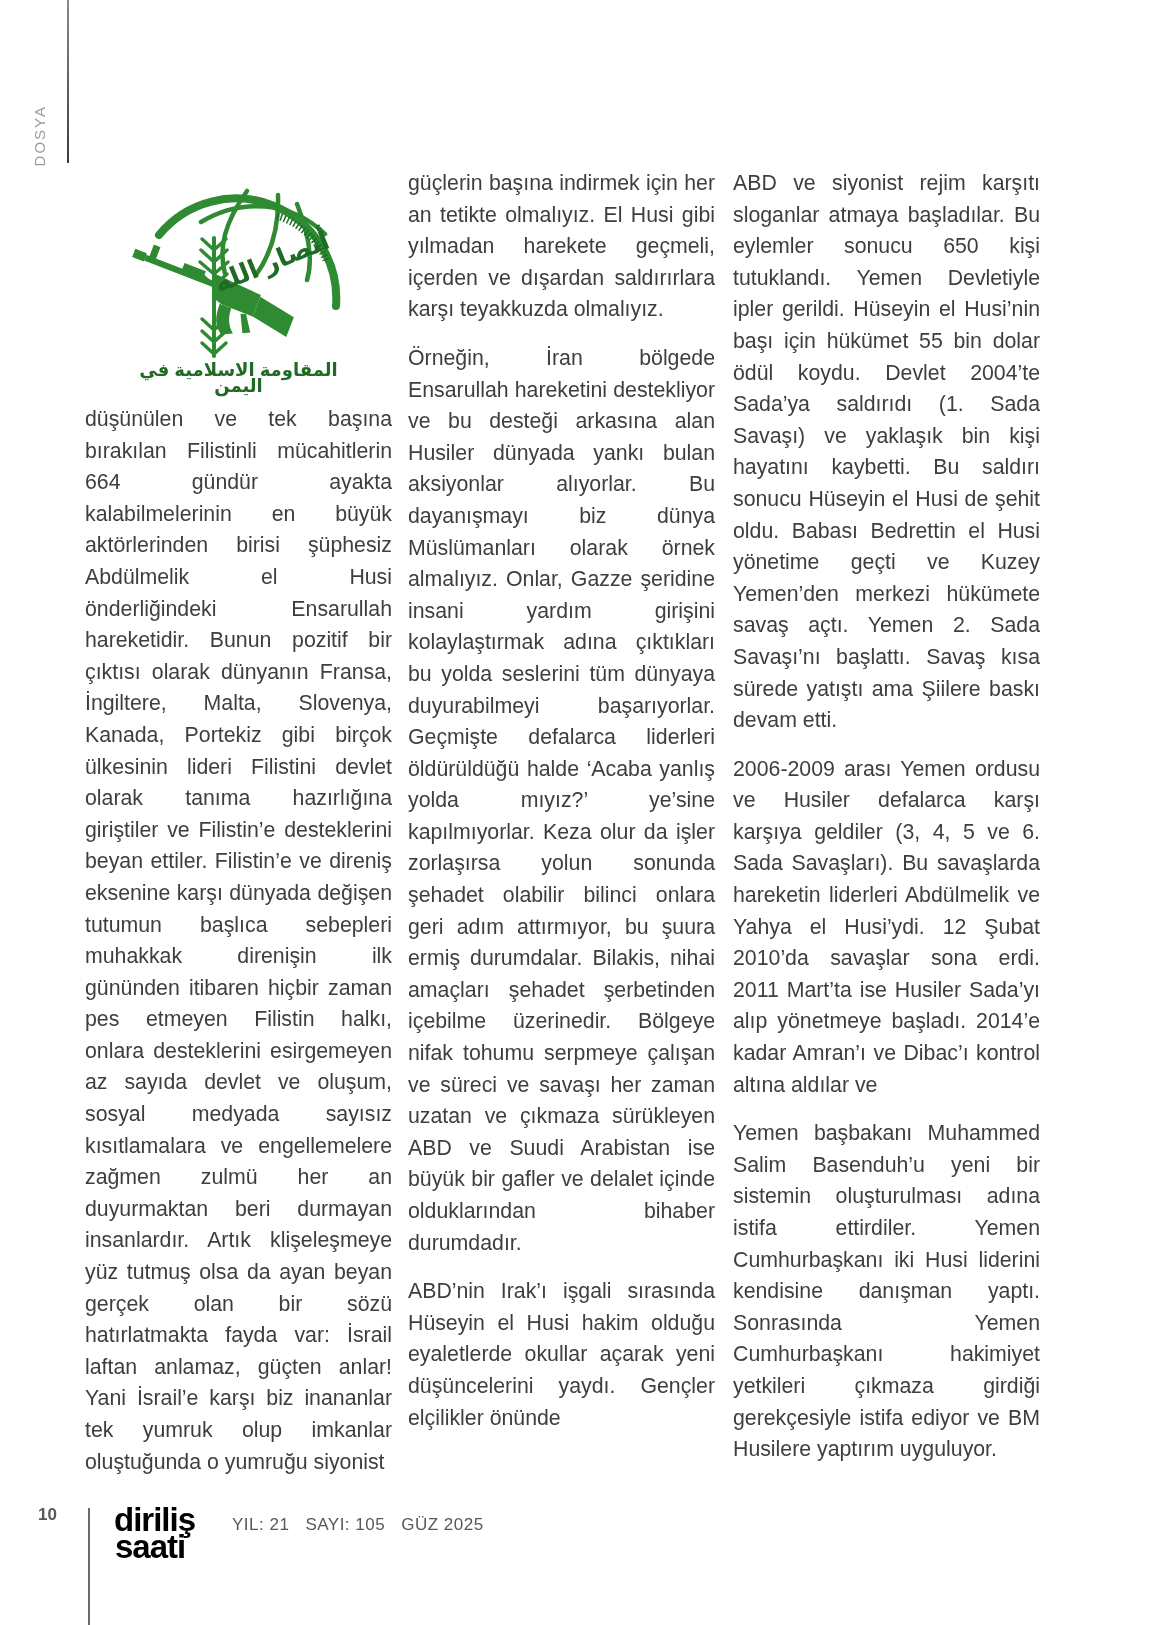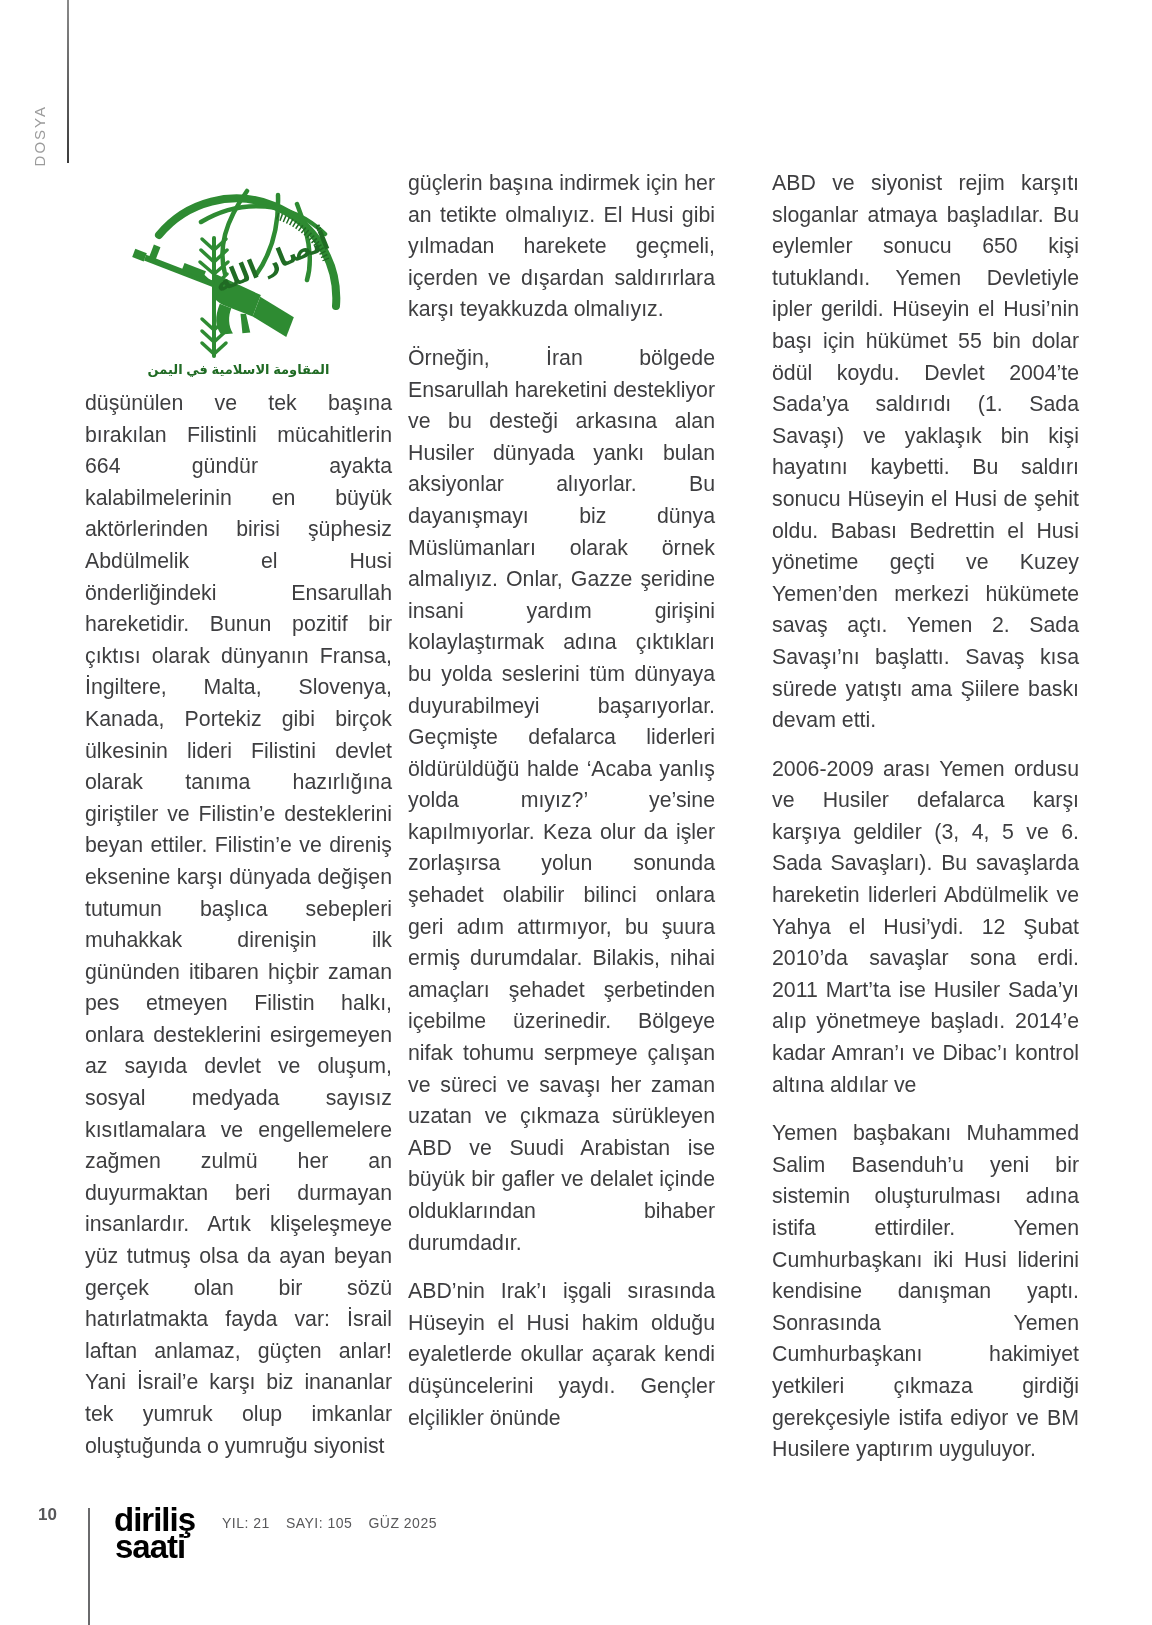--- a/index.html
+++ b/index.html
@@ -31,47 +31,47 @@
   .col{
     position:absolute;width:307px;
     font-size:21.3px;line-height:31.6px;
     text-align:justify;
     color:var(--text-color);
     margin-top:30px;
   }
   .col p{margin:0 0 17px 0;}
   .col1{left:85px;top:148px;}
   .col2{left:408px;top:138px;}
-  .col3{left:772px;top:138px;}
+  .col3{left:733px;top:138px;}
   
   figure.emblem{margin:0 auto 10px auto;width:220px;}
   figure.emblem svg{display:block;}
   figure.emblem figcaption{
-    text-align:center;font-size:13px;line-height:16px;
+    text-align:center;font-size:18px;line-height:16px;
     color:var(--emblem-dark-green);direction:rtl;margin-top:2px;
     font-weight:bold;
   }
   
   .pagenum{
     position:absolute;left:38px;top:1505px;
     font-size:17px;color:var(--muted-color);font-weight:bold;
   }
   .footer-rule{
     position:absolute;left:88px;top:1508px;width:2px;height:117px;
     background:#6a6a6c;
   }
   .maglogo{
     position:absolute;left:114px;top:1506px;
     font-weight:bold;color:#000000;
     font-size:33px;line-height:27px;letter-spacing:-1px;
   }
   .maglogo .l2{margin-left:1px;}
   .issue{
-    position:absolute;left:222px;top:1515px;
-    font-size:14px;color:var(--muted-color);letter-spacing:0.5px;
+    position:absolute;left:232px;top:1515px;
+    font-size:17px;color:var(--muted-color);letter-spacing:0.5px;
   }
   .issue span{margin-right:16px;}
 </style>
 </head>
 <body>
 
 <div class="page">
 
   <div class="side-rule"></div>
   <div class="side-label">DOSYA</div>
@@ -115,21 +115,21 @@
         <text x="146" y="92" font-size="26" fill="var(--emblem-dark-green)" text-anchor="middle" transform="rotate(-22 146 92)" font-weight="bold">أنصار الله</text>
       </svg>
       <figcaption>المقاومة الاسلامية في اليمن</figcaption>
     </figure>
     <p>düşünülen ve tek başına bırakılan Filistinli mücahitlerin 664 gündür ayakta kalabilmelerinin en büyük aktörlerinden birisi şüphesiz Abdülmelik el Husi önderliğindeki Ensarullah hareketidir. Bunun pozitif bir çıktısı olarak dünyanın Fransa, İngiltere, Malta, Slovenya, Kanada, Portekiz gibi birçok ülkesinin lideri Filistini devlet olarak tanıma hazırlığına giriştiler ve Filistin’e desteklerini beyan ettiler. Filistin’e ve direniş eksenine karşı dünyada değişen tutumun başlıca sebepleri muhakkak direnişin ilk gününden itibaren hiçbir zaman pes etmeyen Filistin halkı, onlara desteklerini esirgemeyen az sayıda devlet ve oluşum, sosyal medyada sayısız kısıtlamalara ve engellemelere zağmen zulmü her an duyurmaktan beri durmayan insanlardır. Artık klişeleşmeye yüz tutmuş olsa da ayan beyan gerçek olan bir sözü hatırlatmakta fayda var: İsrail laftan anlamaz, güçten anlar! Yani İsrail’e karşı biz inananlar tek yumruk olup imkanlar oluştuğunda o yumruğu siyonist</p>
   </div>
 
   <div class="col col2">
     <p>güçlerin başına indirmek için her an tetikte olmalıyız. El Husi gibi yılmadan harekete geçmeli, içerden ve dışardan saldırırlara karşı teyakkuzda olmalıyız.</p>
     <p>Örneğin, İran bölgede Ensarullah hareketini destekliyor ve bu desteği arkasına alan Husiler dünyada yankı bulan aksiyonlar alıyorlar. Bu dayanışmayı biz dünya Müslümanları olarak örnek almalıyız. Onlar, Gazze şeridine insani yardım girişini kolaylaştırmak adına çıktıkları bu yolda seslerini tüm dünyaya duyurabilmeyi başarıyorlar. Geçmişte defalarca liderleri öldürüldüğü halde ‘Acaba yanlış yolda mıyız?’ ye’sine kapılmıyorlar. Keza olur da işler zorlaşırsa yolun sonunda şehadet olabilir bilinci onlara geri adım attırmıyor, bu şuura ermiş durumdalar. Bilakis, nihai amaçları şehadet şerbetinden içebilme üzerinedir. Bölgeye nifak tohumu serpmeye çalışan ve süreci ve savaşı her zaman uzatan ve çıkmaza sürükleyen ABD ve Suudi Arabistan ise büyük bir gafler ve delalet içinde olduklarından bihaber durumdadır.</p>
-    <p>ABD’nin Irak’ı işgali sırasında Hüseyin el Husi hakim olduğu eyaletlerde okullar açarak kendi düşüncelerini yaydı. Gençler elçilikler önünde</p>
+    <p>ABD’nin Irak’ı işgali sırasında Hüseyin el Husi hakim olduğu eyaletlerde okullar açarak yeni düşüncelerini yaydı. Gençler elçilikler önünde</p>
   </div>
 
   <div class="col col3">
     <p>ABD ve siyonist rejim karşıtı sloganlar atmaya başladılar. Bu eylemler sonucu 650 kişi tutuklandı. Yemen Devletiyle ipler gerildi. Hüseyin el Husi’nin başı için hükümet 55 bin dolar ödül koydu. Devlet 2004’te Sada’ya saldırıdı (1. Sada Savaşı) ve yaklaşık bin kişi hayatını kaybetti. Bu saldırı sonucu Hüseyin el Husi de şehit oldu. Babası Bedrettin el Husi yönetime geçti ve Kuzey Yemen’den merkezi hükümete savaş açtı. Yemen 2. Sada Savaşı’nı başlattı. Savaş kısa sürede yatıştı ama Şiilere baskı devam etti.</p>
     <p>2006-2009 arası Yemen ordusu ve Husiler defalarca karşı karşıya geldiler (3, 4, 5 ve 6. Sada Savaşları). Bu savaşlarda hareketin liderleri Abdülmelik ve Yahya el Husi’ydi. 12 Şubat 2010’da savaşlar sona erdi. 2011 Mart’ta ise Husiler Sada’yı alıp yönetmeye başladı. 2014’e kadar Amran’ı ve Dibac’ı kontrol altına aldılar ve</p>
     <p>Yemen başbakanı Muhammed Salim Basenduh’u yeni bir sistemin oluşturulması adına istifa ettirdiler. Yemen Cumhurbaşkanı iki Husi liderini kendisine danışman yaptı. Sonrasında Yemen Cumhurbaşkanı hakimiyet yetkileri çıkmaza girdiği gerekçesiyle istifa ediyor ve BM Husilere yaptırım uyguluyor.</p>
   </div>
 
   <div class="pagenum">10</div>
   <div class="footer-rule"></div>

